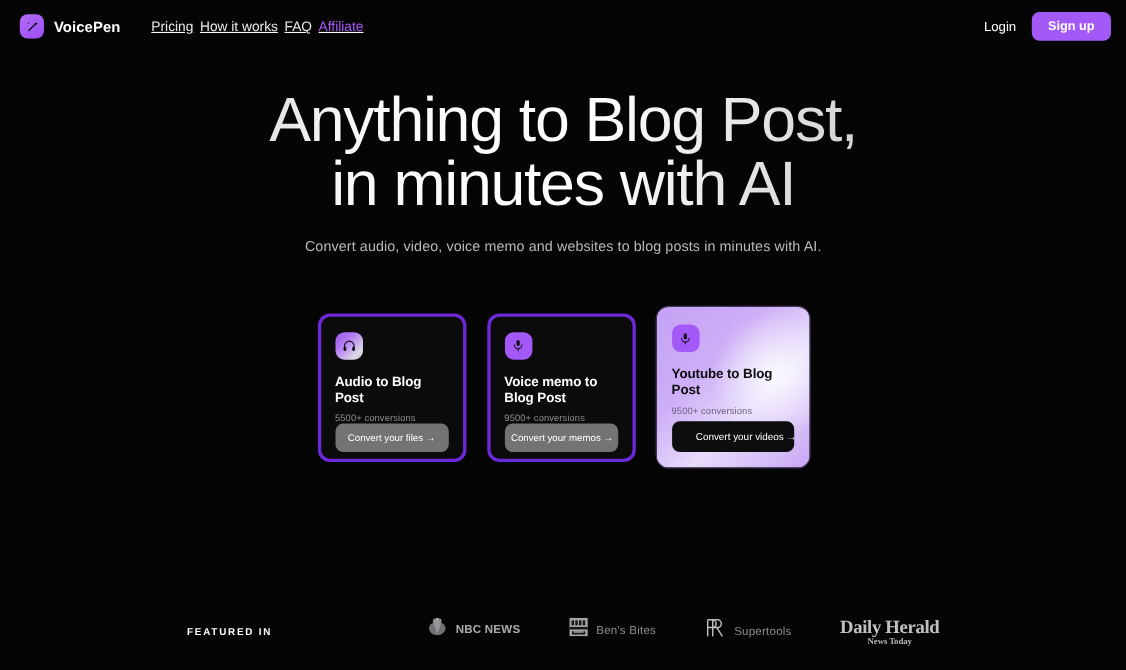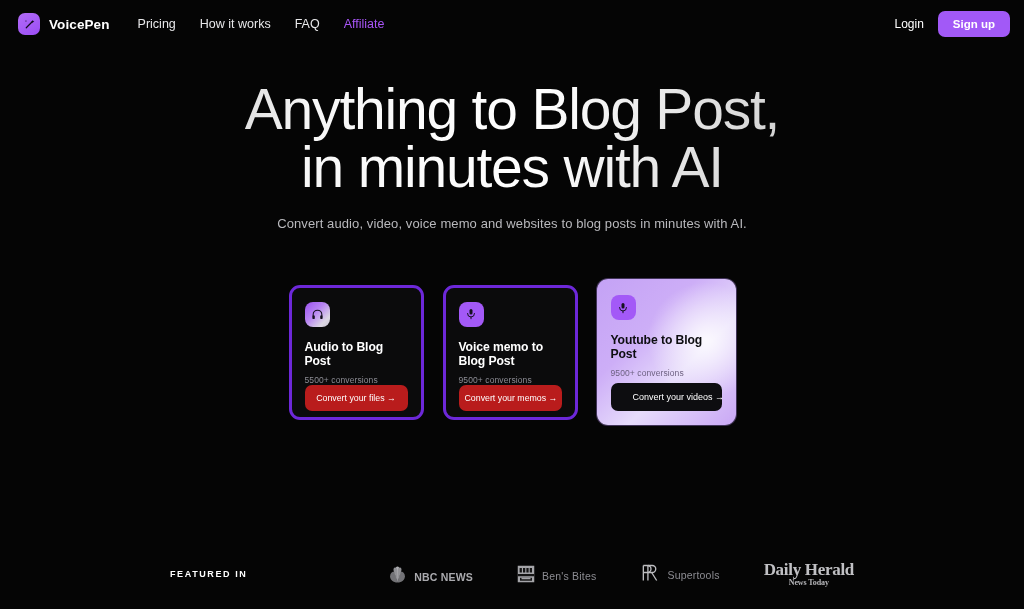--- a/index.html
+++ b/index.html
@@ -49,21 +49,22 @@
   .brand-name {
     font-size: 13.5px;
     font-weight: bold;
     letter-spacing: 0.1px;
     color: #ffffff;
   }
 
   .nav-links {
     display: flex;
     align-items: center;
-    gap: 24px;
+    gap: 6px;
+    text-decoration: underline;
   }
 
   .nav-link {
     font-size: 12.5px;
     color: #e8e8ea;
     text-decoration: none;
     cursor: pointer;
     white-space: nowrap;
   }
 
@@ -191,21 +192,21 @@
     margin-top: 7px;
     font-size: 8.5px;
     color: #8d8d95;
     letter-spacing: 0.1px;
   }
 
   .card.featured .card-sub { color: #6e6282; }
 
   .card-btn {
     margin-top: auto;
-    background: #b91c1c;
+    background: #737373;
     color: #ffffff;
     border: none;
     border-radius: 7px;
     font-size: 8.8px;
     padding: 8px 6px;
     cursor: pointer;
     width: 100%;
     font-family: "Liberation Sans", sans-serif;
     white-space: nowrap;
   }
@@ -233,21 +234,21 @@
     font-size: 9px;
     font-weight: bold;
     letter-spacing: 1.6px;
     color: #ffffff;
     white-space: nowrap;
   }
 
   .logo-row {
     margin-left: auto;
     display: flex;
-    align-items: flex-end;
+    align-items: flex-start;
     gap: 44px;
   }
 
   .logo-item {
     display: flex;
     align-items: center;
     gap: 7px;
     opacity: 0.82;
   }
 

